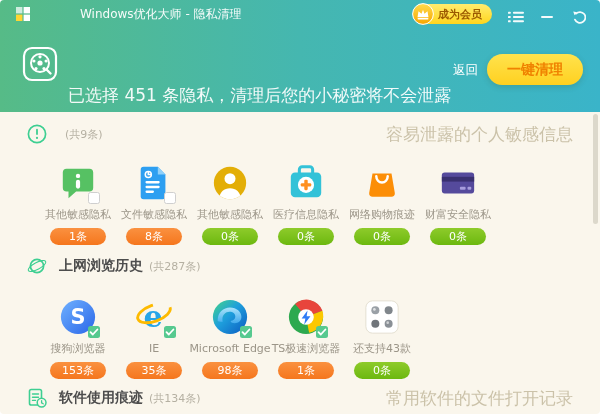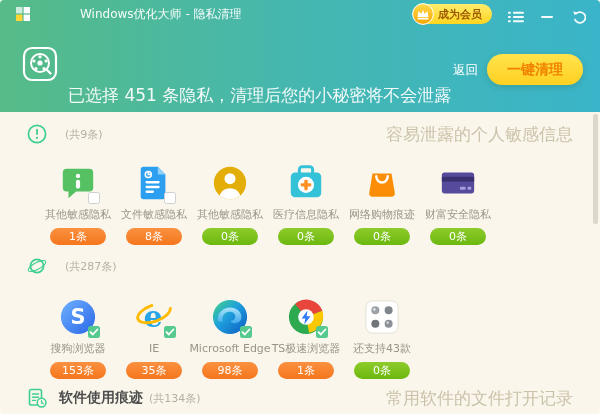--- a/index.html
+++ b/index.html
@@ -224,20 +224,21 @@
           <div class="badge green">0条</div>
         </div>
       </div>
       <div class="sec-header" style="top: 142px;">
         <span class="sec-icon">
           <svg viewBox="0 0 20 20">
             <circle cx="10" cy="10" r="6.6" fill="none" stroke="#3ecf92" stroke-width="1.7"></circle>
             <ellipse cx="10" cy="10" rx="9.8" ry="3.4" fill="none" stroke="#3ecf92" stroke-width="1.1" transform="rotate(-28 10 10)"></ellipse>
           </svg>
         </span>
+        <span class="sec-title">上网浏览历史</span>
         <span class="sec-count">(共287条)</span>
       </div>
       <div class="items-row" style="top: 186px;">
         <div class="item">
           <span class="item-icon">
             <svg viewBox="0 0 40 40">
               <defs>
                 <linearGradient id="sgG" x1="0" y1="0" x2="1" y2="1">
                   <stop offset="0" stop-color="#6fb1ff"></stop>
                   <stop offset="1" stop-color="#2a66e8"></stop>

